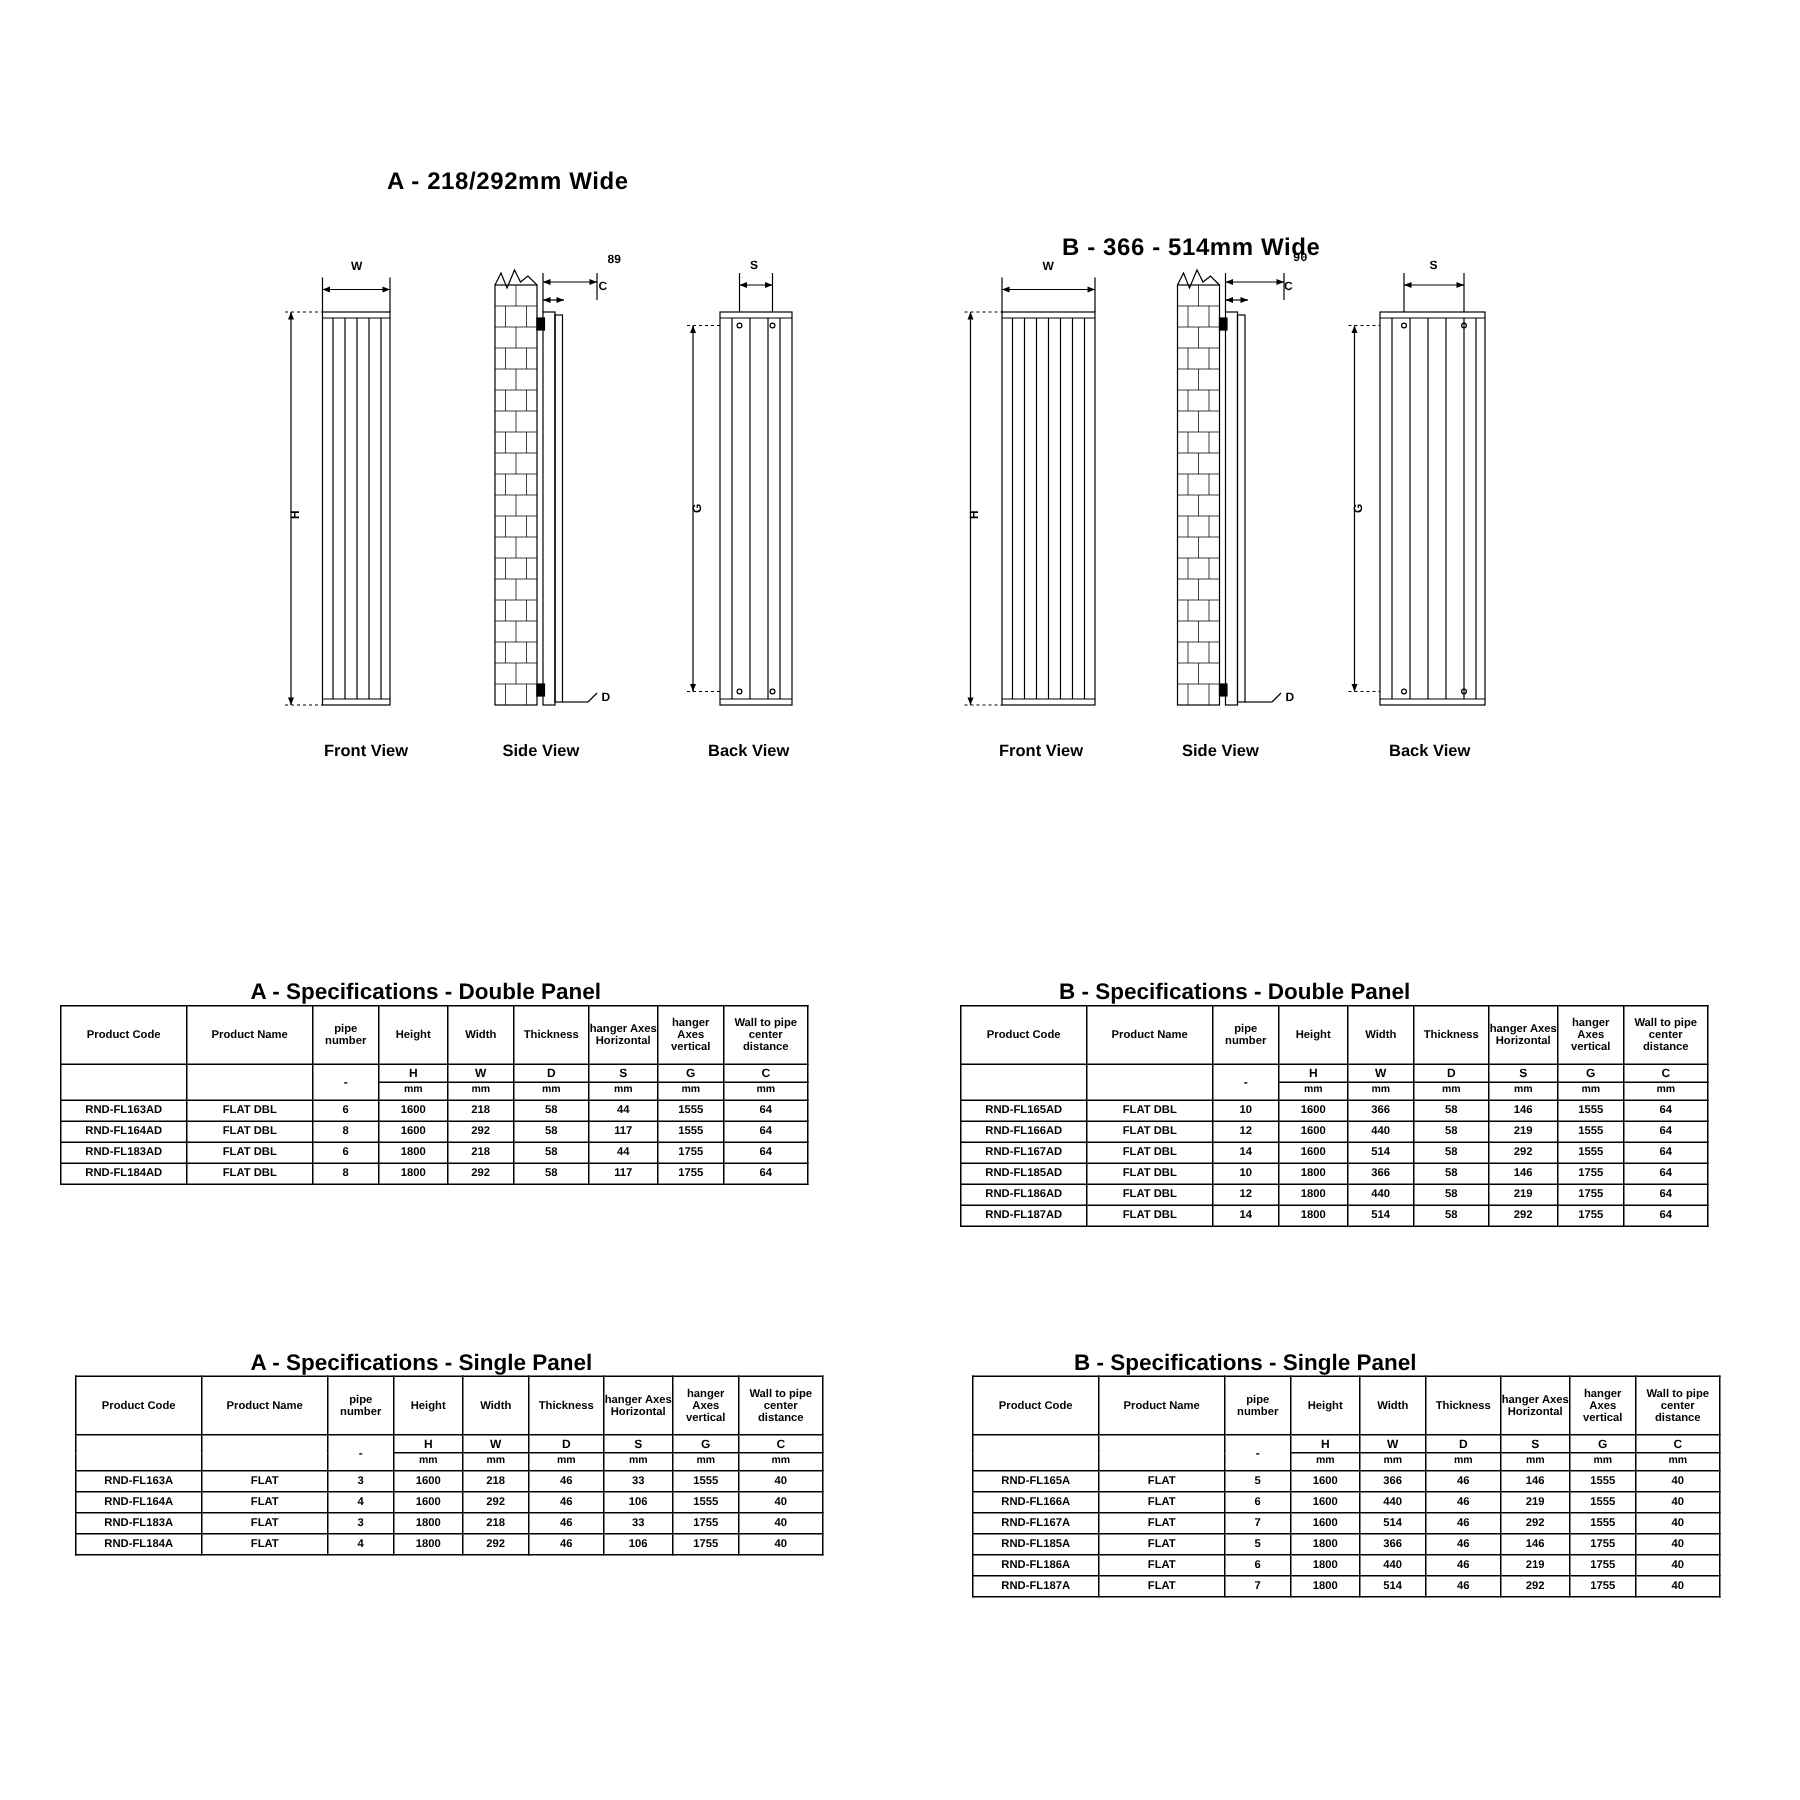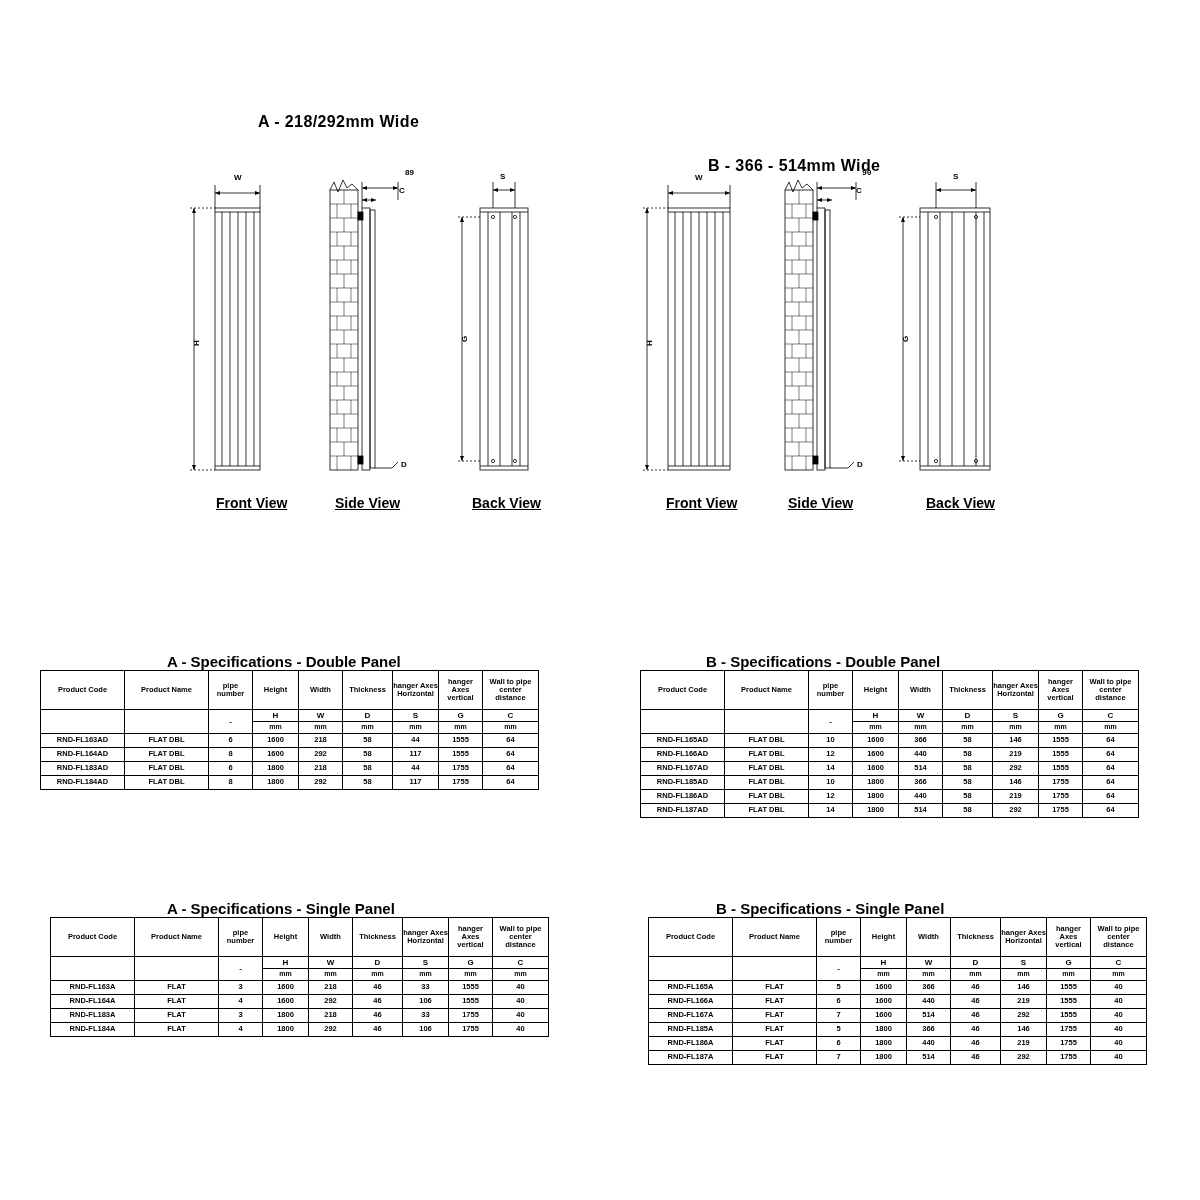--- a/index.html
+++ b/index.html
@@ -22,24 +22,23 @@
     letter-spacing: 0.4px;
     white-space: nowrap;
     text-align: center;
   }
   #title-a { left: 258px; top: 113px; }
   #title-b { left: 708px; top: 113px; margin-top: 44px; }
 
   .drawing-group { position: absolute; }
   .view-label {
     position: absolute;
-    font-size: 14px;
+    font-size: 11px;
     font-weight: bold;
     white-space: nowrap;
-    text-decoration: underline;
   }
   .dim-label {
     position: absolute;
     font-size: 8px;
     font-weight: bold;
     white-space: nowrap;
   }
   .dim-label.rot {
     transform: rotate(-90deg);
     transform-origin: left top;

